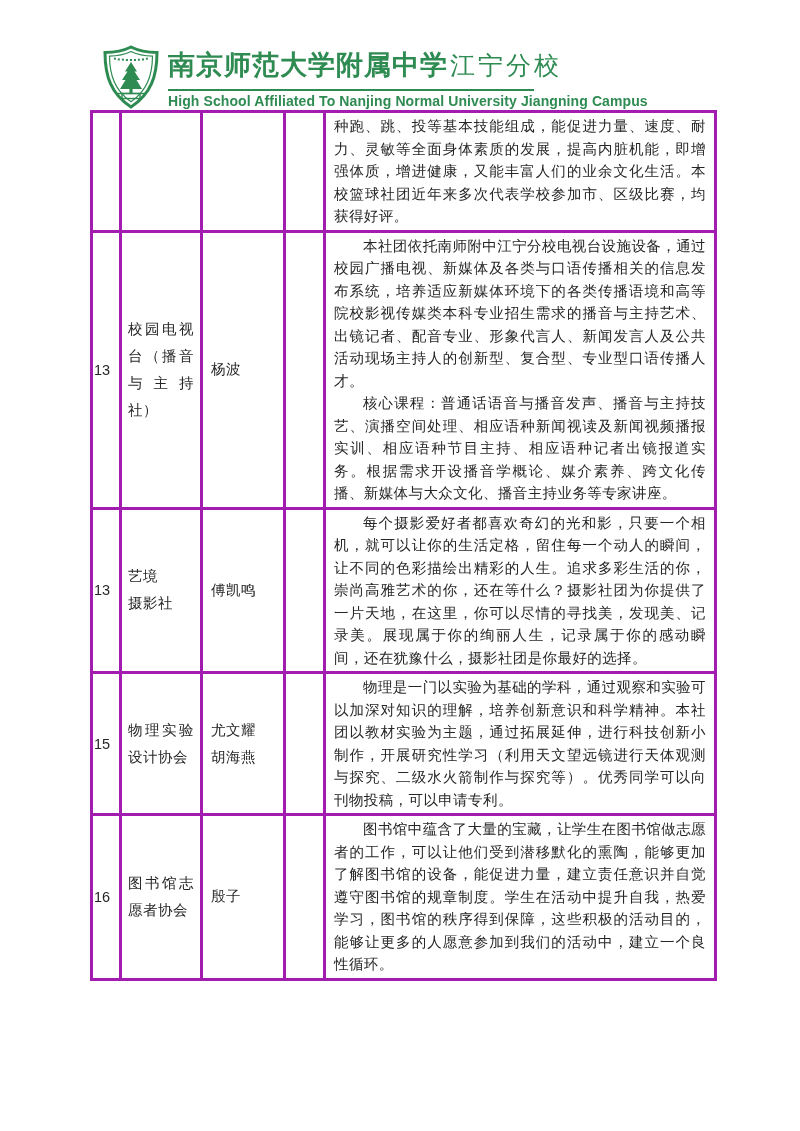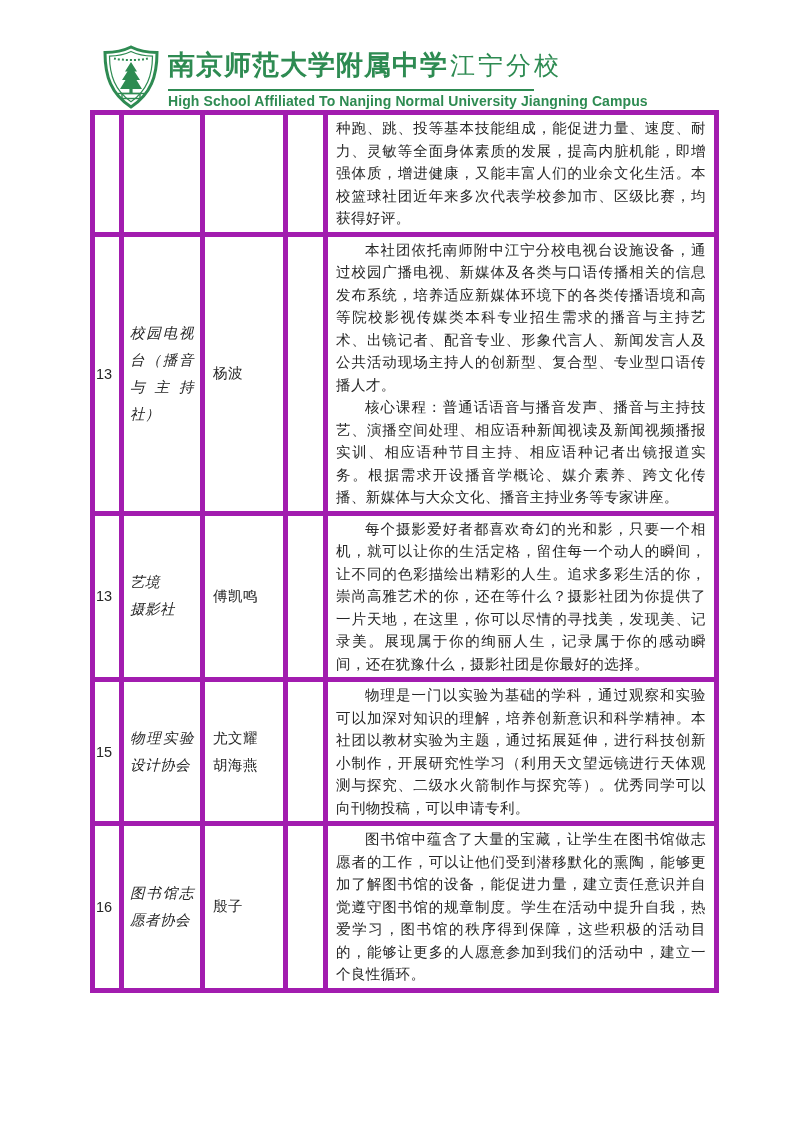--- a/index.html
+++ b/index.html
@@ -59,21 +59,21 @@
 
   
   table.clubs {
     position: absolute;
     left: 90px; top: 110px;
     width: 624px;
     border-collapse: collapse;
     table-layout: fixed;
   }
   table.clubs td {
-    border: 5px solid #a21caf;
+    border: 3px solid #a21caf;
     vertical-align: middle;
     font-size: 14.5px;
     color: #262626;
     overflow: hidden;
   }
   tr.r0 { height: 97px; }
   tr.r13 { height: 248px; }
   tr.r14 { height: 163px; }
   tr.r15 { height: 113px; }
   tr.r16 { height: 134px; }
@@ -83,21 +83,20 @@
     font-family: "Liberation Sans", sans-serif;
     font-size: 14px;
     color: #333333;
   }
   td.name {
     padding: 4px 6px;
     text-align: justify;
     white-space: pre-line;
     line-height: 27px;
     letter-spacing: 0.5px;
-    font-style: italic;
   }
   td.adv {
     padding: 4px 8px;
     white-space: pre-line;
     line-height: 27px;
     letter-spacing: 0.5px;
   }
   td.desc {
     padding: 2px 8px;
   }

